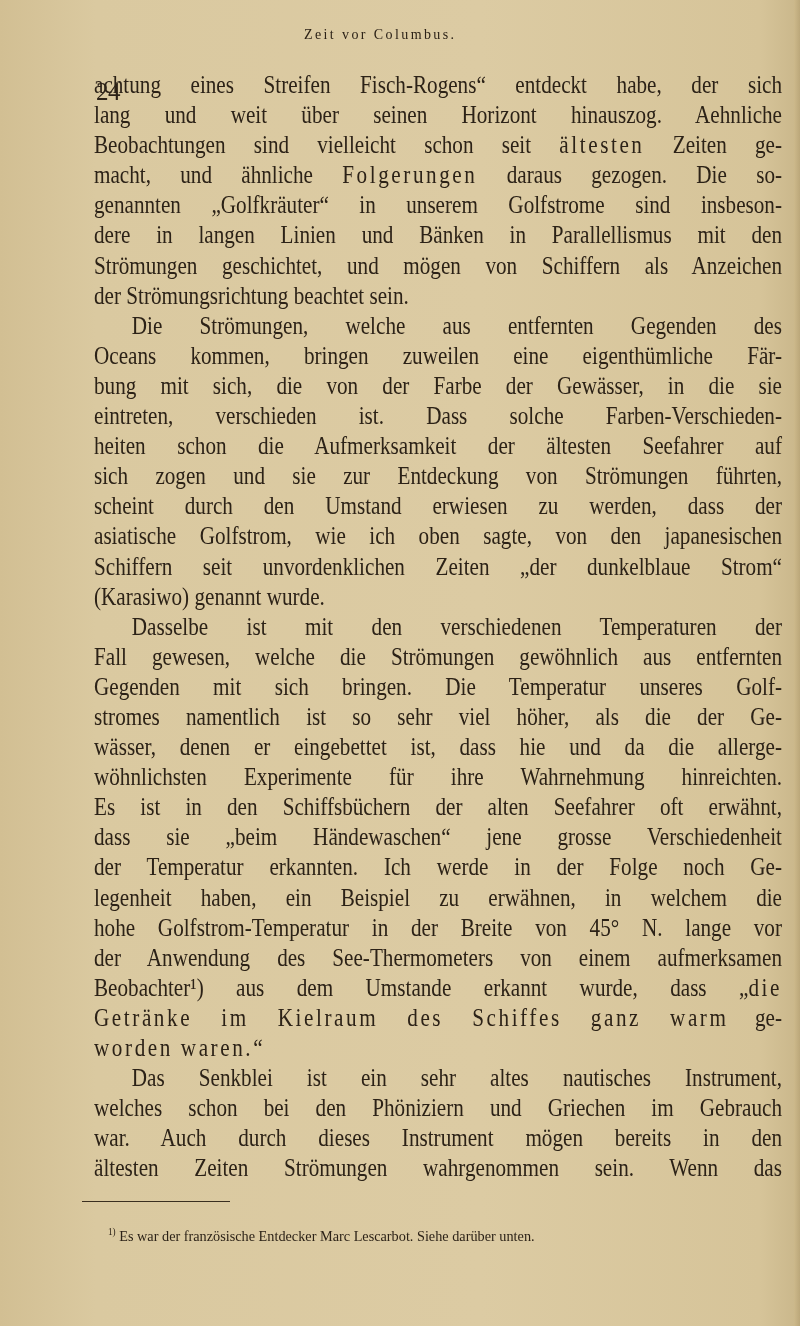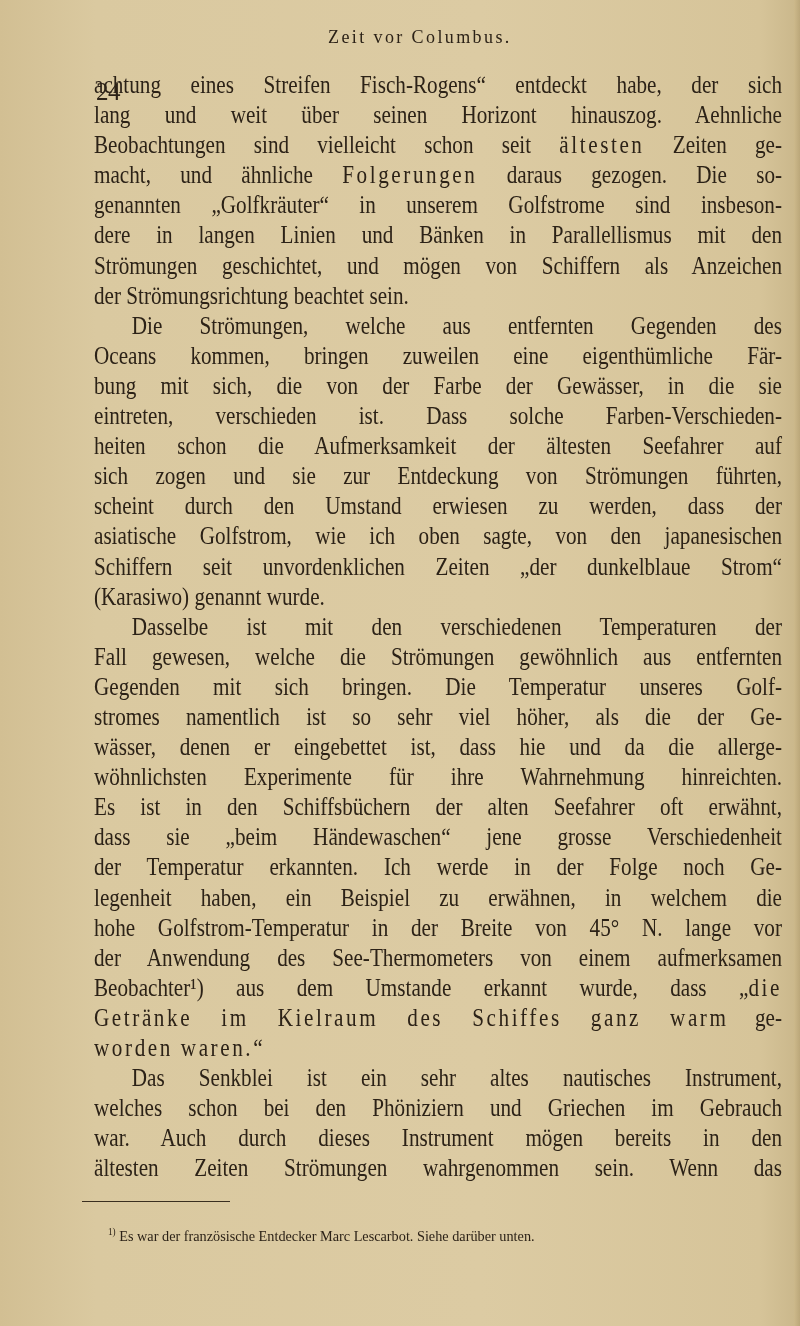--- a/index.html
+++ b/index.html
@@ -15,22 +15,22 @@
     background: linear-gradient(90deg, #cdb98b, #bba77a);
   }
   .header {
     position:absolute; top:22px; left:96px; width:680px; height:32px;
   }
   .page-number {
     position:absolute; left:0; top:12px;
     font-size:25px; letter-spacing:-0.5px;margin-top:44px;
   }
   .running-title {
-    position:absolute; left:232px; top:5px;
-    font-size:18px; letter-spacing:2.4px;
+    position:absolute; left:208px; top:5px;
+    font-size:14px; letter-spacing:2.4px;
   }
   .body-text {
     position:absolute; top:70px; left:94px; width:688px;
     font-size:24.6px; line-height:30.1px;
     text-align:justify;
     transform: scaleX(0.86);
     transform-origin: left top;
     width:800px;
   }
   .body-text p { margin:0; }

